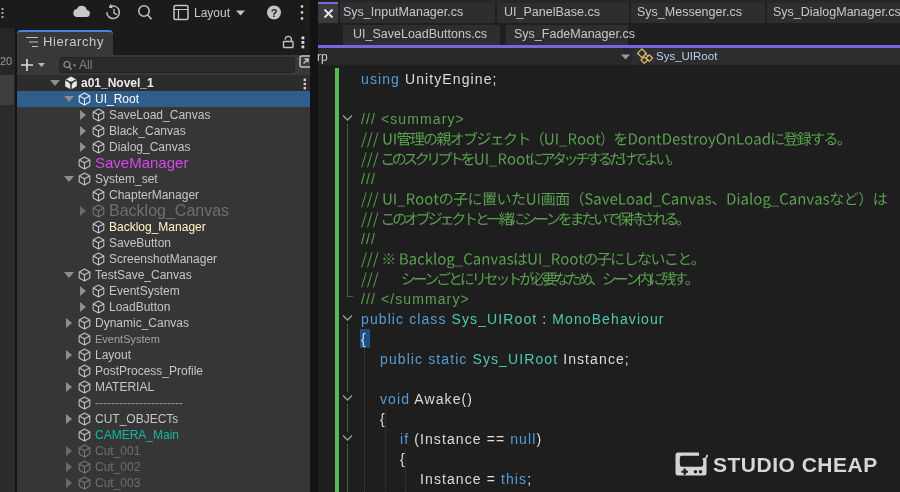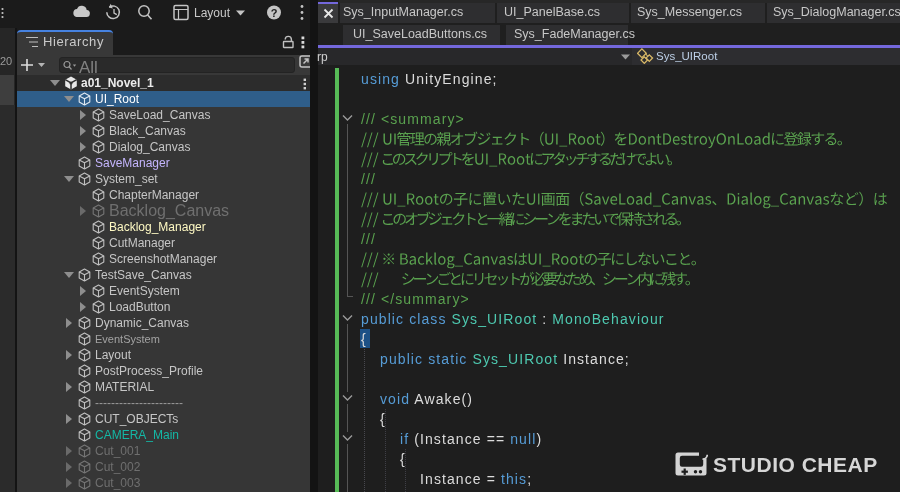--- a/index.html
+++ b/index.html
@@ -69,21 +69,21 @@
       <path d="M7 1 V13 M1 7 H13"></path>
     </g>
     <path d="M18 5 l3.5 4 l3.5 -4 Z" fill="#b5b5b5"></path>
   </svg>
 <div class="ab" style="left:59px;top:57px;width:236px;height:16px;background:#2a2a2a;border:1px solid #232323;border-radius:3px"></div>
 <svg class="ab" style="left:63px;top:60px" width="14" height="11" viewBox="0 0 14 11">
     <circle cx="4" cy="4.5" r="3" fill="none" stroke="#9a9a9a" stroke-width="1.2"></circle>
     <path d="M6.2 6.8 l2.3 2.7" stroke="#9a9a9a" stroke-width="1.2"></path>
     <path d="M9.8 4.5 l1.7 2.2 l1.7 -2.2 Z" fill="#9a9a9a"></path>
   </svg>
-<div class="ab" style="left:79px;top:58px;font-size:17px;color:#818181">All</div>
+<div class="ab" style="left:79px;top:58px;font-size:12px;color:#818181">All</div>
 <svg class="ab" style="left:299px;top:55px" width="14" height="13" viewBox="0 0 14 13">
     <g fill="none" stroke="#c2c2c2" stroke-width="1.5">
       <rect x="1" y="1" width="12" height="11" rx="2"></rect>
       <path d="M4.5 8.5 L9 4 M5.5 4 h3.5 v3.5"></path>
     </g>
   </svg>
 
 <div class="ab" style="left:17px;top:75px;width:293px;height:417px;background:#363636"></div>
 <div class="ab" style="left:17px;top:75px;width:293px;height:16px;background:#2c2c2c"></div><svg class="ab" style="left:50px;top:80px" width="10" height="6">
     <path d="M0 0 L10 0 L5 6 Z" fill="#8e8e8e"></path>
@@ -102,35 +102,35 @@
   </svg><div class="ab" style="left:109px;top:107px;height:16px;line-height:16px;font-size:12px;color:#c6c6c6;white-space:nowrap">SaveLoad_Canvas</div><svg class="ab" style="left:80px;top:126px" width="6" height="10">
     <path d="M0 0 L6 5 L0 10 Z" fill="#8e8e8e"></path>
   </svg><svg class="ab" style="left:92px;top:124px" width="13" height="14" viewBox="0 0 13 14">
     <path fill="none" stroke="#c0c0c0" stroke-width="1.1" stroke-linejoin="round" d="M6.5 1 L11.8 3.9 L11.8 10.1 L6.5 13 L1.2 10.1 L1.2 3.9 Z M1.2 3.9 L6.5 6.8 L11.8 3.9 M6.5 6.8 L6.5 13"></path>
   </svg><div class="ab" style="left:109px;top:123px;height:16px;line-height:16px;font-size:12px;color:#c6c6c6;white-space:nowrap">Black_Canvas</div><svg class="ab" style="left:80px;top:142px" width="6" height="10">
     <path d="M0 0 L6 5 L0 10 Z" fill="#8e8e8e"></path>
   </svg><svg class="ab" style="left:92px;top:140px" width="13" height="14" viewBox="0 0 13 14">
     <path fill="none" stroke="#c0c0c0" stroke-width="1.1" stroke-linejoin="round" d="M6.5 1 L11.8 3.9 L11.8 10.1 L6.5 13 L1.2 10.1 L1.2 3.9 Z M1.2 3.9 L6.5 6.8 L11.8 3.9 M6.5 6.8 L6.5 13"></path>
   </svg><div class="ab" style="left:109px;top:139px;height:16px;line-height:16px;font-size:12px;color:#c6c6c6;white-space:nowrap">Dialog_Canvas</div><svg class="ab" style="left:78px;top:156px" width="13" height="14" viewBox="0 0 13 14">
     <path fill="none" stroke="#c0c0c0" stroke-width="1.1" stroke-linejoin="round" d="M6.5 1 L11.8 3.9 L11.8 10.1 L6.5 13 L1.2 10.1 L1.2 3.9 Z M1.2 3.9 L6.5 6.8 L11.8 3.9 M6.5 6.8 L6.5 13"></path>
-  </svg><div class="ab" style="left:95px;top:155px;height:16px;line-height:16px;font-size:12px;color:#c4b5fd;white-space:nowrap">SaveManager</div><svg class="ab" style="left:64px;top:176px" width="10" height="6">
+  </svg><div class="ab" style="left:95px;top:155px;height:16px;line-height:16px;font-size:15px;color:#d946ef;white-space:nowrap">SaveManager</div><svg class="ab" style="left:64px;top:176px" width="10" height="6">
     <path d="M0 0 L10 0 L5 6 Z" fill="#8e8e8e"></path>
   </svg><svg class="ab" style="left:78px;top:172px" width="13" height="14" viewBox="0 0 13 14">
     <path fill="none" stroke="#c0c0c0" stroke-width="1.1" stroke-linejoin="round" d="M6.5 1 L11.8 3.9 L11.8 10.1 L6.5 13 L1.2 10.1 L1.2 3.9 Z M1.2 3.9 L6.5 6.8 L11.8 3.9 M6.5 6.8 L6.5 13"></path>
   </svg><div class="ab" style="left:95px;top:171px;height:16px;line-height:16px;font-size:12px;color:#c6c6c6;white-space:nowrap">System_set</div><svg class="ab" style="left:92px;top:188px" width="13" height="14" viewBox="0 0 13 14">
     <path fill="none" stroke="#c0c0c0" stroke-width="1.1" stroke-linejoin="round" d="M6.5 1 L11.8 3.9 L11.8 10.1 L6.5 13 L1.2 10.1 L1.2 3.9 Z M1.2 3.9 L6.5 6.8 L11.8 3.9 M6.5 6.8 L6.5 13"></path>
   </svg><div class="ab" style="left:109px;top:187px;height:16px;line-height:16px;font-size:12px;color:#c6c6c6;white-space:nowrap">ChapterManager</div><svg class="ab" style="left:80px;top:206px" width="6" height="10">
     <path d="M0 0 L6 5 L0 10 Z" fill="#6a6a6a"></path>
   </svg><svg class="ab" style="left:92px;top:204px" width="13" height="14" viewBox="0 0 13 14">
     <path fill="none" stroke="#757575" stroke-width="1.1" stroke-linejoin="round" d="M6.5 1 L11.8 3.9 L11.8 10.1 L6.5 13 L1.2 10.1 L1.2 3.9 Z M1.2 3.9 L6.5 6.8 L11.8 3.9 M6.5 6.8 L6.5 13"></path>
   </svg><div class="ab" style="left:109px;top:203px;height:16px;line-height:16px;font-size:16px;color:#6f6f6f;white-space:nowrap">Backlog_Canvas</div><svg class="ab" style="left:92px;top:220px" width="13" height="14" viewBox="0 0 13 14">
     <path fill="none" stroke="#c0c0c0" stroke-width="1.1" stroke-linejoin="round" d="M6.5 1 L11.8 3.9 L11.8 10.1 L6.5 13 L1.2 10.1 L1.2 3.9 Z M1.2 3.9 L6.5 6.8 L11.8 3.9 M6.5 6.8 L6.5 13"></path>
   </svg><div class="ab" style="left:109px;top:219px;height:16px;line-height:16px;font-size:12px;color:#fef9c3;white-space:nowrap">Backlog_Manager</div><svg class="ab" style="left:92px;top:236px" width="13" height="14" viewBox="0 0 13 14">
     <path fill="none" stroke="#c0c0c0" stroke-width="1.1" stroke-linejoin="round" d="M6.5 1 L11.8 3.9 L11.8 10.1 L6.5 13 L1.2 10.1 L1.2 3.9 Z M1.2 3.9 L6.5 6.8 L11.8 3.9 M6.5 6.8 L6.5 13"></path>
-  </svg><div class="ab" style="left:109px;top:235px;height:16px;line-height:16px;font-size:12px;color:#c6c6c6;white-space:nowrap">CutManager</div><svg class="ab" style="left:92px;top:252px" width="13" height="14" viewBox="0 0 13 14">
+  </svg><div class="ab" style="left:109px;top:235px;height:16px;line-height:16px;font-size:12px;color:#c6c6c6;white-space:nowrap">SaveButton</div><svg class="ab" style="left:92px;top:252px" width="13" height="14" viewBox="0 0 13 14">
     <path fill="none" stroke="#c0c0c0" stroke-width="1.1" stroke-linejoin="round" d="M6.5 1 L11.8 3.9 L11.8 10.1 L6.5 13 L1.2 10.1 L1.2 3.9 Z M1.2 3.9 L6.5 6.8 L11.8 3.9 M6.5 6.8 L6.5 13"></path>
   </svg><div class="ab" style="left:109px;top:251px;height:16px;line-height:16px;font-size:12px;color:#c6c6c6;white-space:nowrap">ScreenshotManager</div><svg class="ab" style="left:64px;top:272px" width="10" height="6">
     <path d="M0 0 L10 0 L5 6 Z" fill="#8e8e8e"></path>
   </svg><svg class="ab" style="left:78px;top:268px" width="13" height="14" viewBox="0 0 13 14">
     <path fill="none" stroke="#c0c0c0" stroke-width="1.1" stroke-linejoin="round" d="M6.5 1 L11.8 3.9 L11.8 10.1 L6.5 13 L1.2 10.1 L1.2 3.9 Z M1.2 3.9 L6.5 6.8 L11.8 3.9 M6.5 6.8 L6.5 13"></path>
   </svg><div class="ab" style="left:95px;top:267px;height:16px;line-height:16px;font-size:12px;color:#c6c6c6;white-space:nowrap">TestSave_Canvas</div><svg class="ab" style="left:80px;top:286px" width="6" height="10">
     <path d="M0 0 L6 5 L0 10 Z" fill="#8e8e8e"></path>
   </svg><svg class="ab" style="left:92px;top:284px" width="13" height="14" viewBox="0 0 13 14">
     <path fill="none" stroke="#c0c0c0" stroke-width="1.1" stroke-linejoin="round" d="M6.5 1 L11.8 3.9 L11.8 10.1 L6.5 13 L1.2 10.1 L1.2 3.9 Z M1.2 3.9 L6.5 6.8 L11.8 3.9 M6.5 6.8 L6.5 13"></path>
   </svg><div class="ab" style="left:109px;top:283px;height:16px;line-height:16px;font-size:12px;color:#c6c6c6;white-space:nowrap">EventSystem</div><svg class="ab" style="left:80px;top:302px" width="6" height="10">

